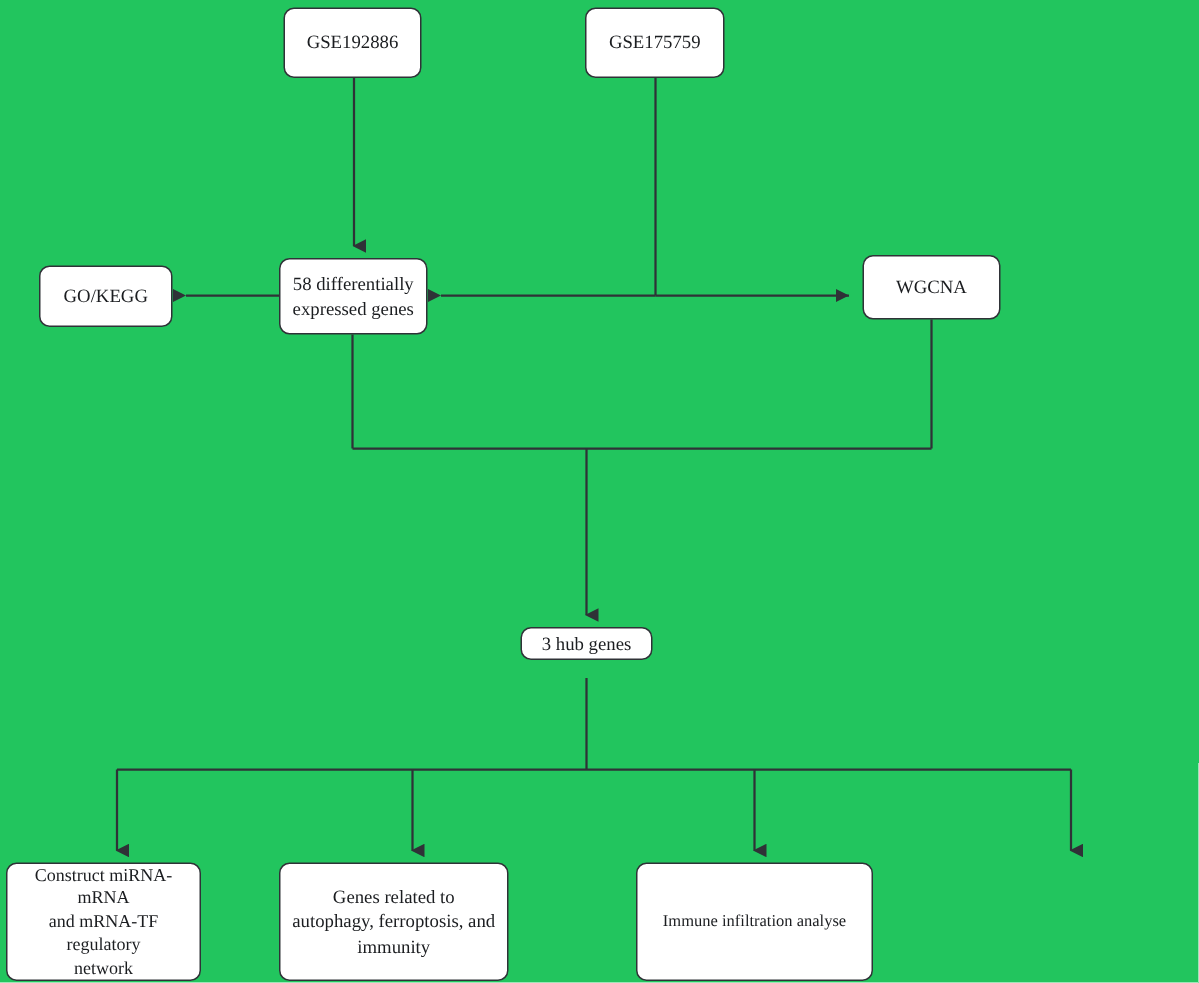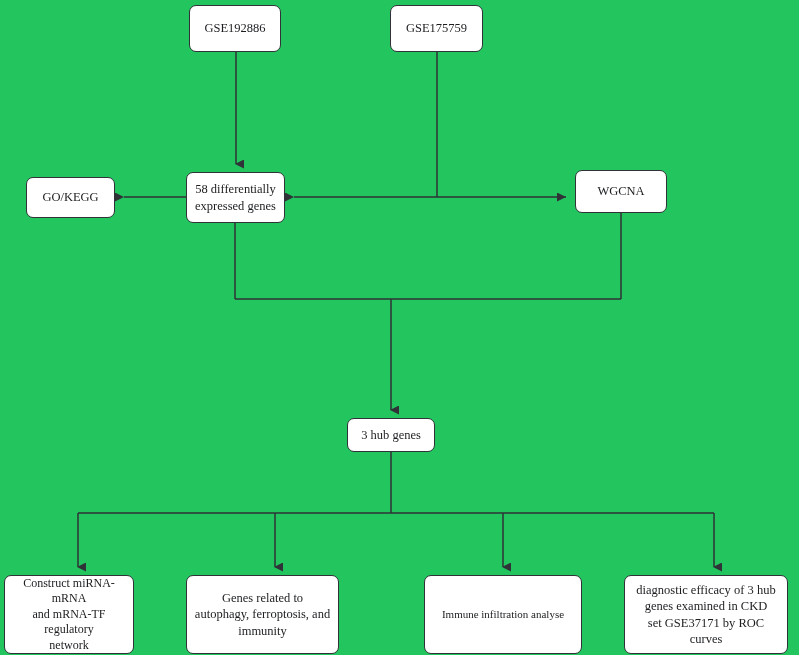--- a/index.html
+++ b/index.html
@@ -44,21 +44,21 @@
   .node .txt {
     display: block;
     width: 100%;
     white-space: pre-line;
   }
   .n-gse192886 { left: 189px; top: 5px;   width: 92px;  height: 47px; font-size: 12.5px; }
   .n-gse175759 { left: 390px; top: 5px;   width: 93px;  height: 47px; font-size: 12.5px; }
   .n-gokegg    { left: 26px;  top: 177px; width: 89px;  height: 41px; font-size: 12.5px; }
   .n-deg       { left: 186px; top: 172px; width: 99px;  height: 51px; font-size: 12.5px; }
   .n-wgcna     { left: 575px; top: 170px; width: 92px;  height: 43px; font-size: 12.5px; justify-content: center; }
-  .n-hub       { left: 347px; top: 418px; width: 88px;  height: 34px; font-size: 12.5px; }
+  .n-hub       { left: 347px; top: 418px; width: 88px;  height: 22px; font-size: 12.5px; }
   .n-b1        { left: 4px;   top: 575px; width: 130px; height: 79px; font-size: 12px; }
   .n-b2        { left: 186px; top: 575px; width: 153px; height: 79px; font-size: 12.5px; }
   .n-b3        { left: 424px; top: 575px; width: 158px; height: 79px; font-size: 11px; }
   .n-b4        { left: 624px; top: 575px; width: 164px; height: 79px; font-size: 12.5px; }
 </style>
 </head>
 <body>
 
 <div id="canvas">
 
@@ -140,19 +140,14 @@
   <div class="node n-b2">
     <span class="txt">Genes related to
 autophagy, ferroptosis, and
 immunity</span>
   </div>
 
   <div class="node n-b3">
     <span class="txt">Immune infiltration analyse</span>
   </div>
 
-  <div class="node n-b4">
-    <span class="txt">diagnostic efficacy of 3 hub
-genes examined in CKD
-set GSE37171 by ROC curves</span>
-  </div>
 
 </div>
 
 </body></html>

